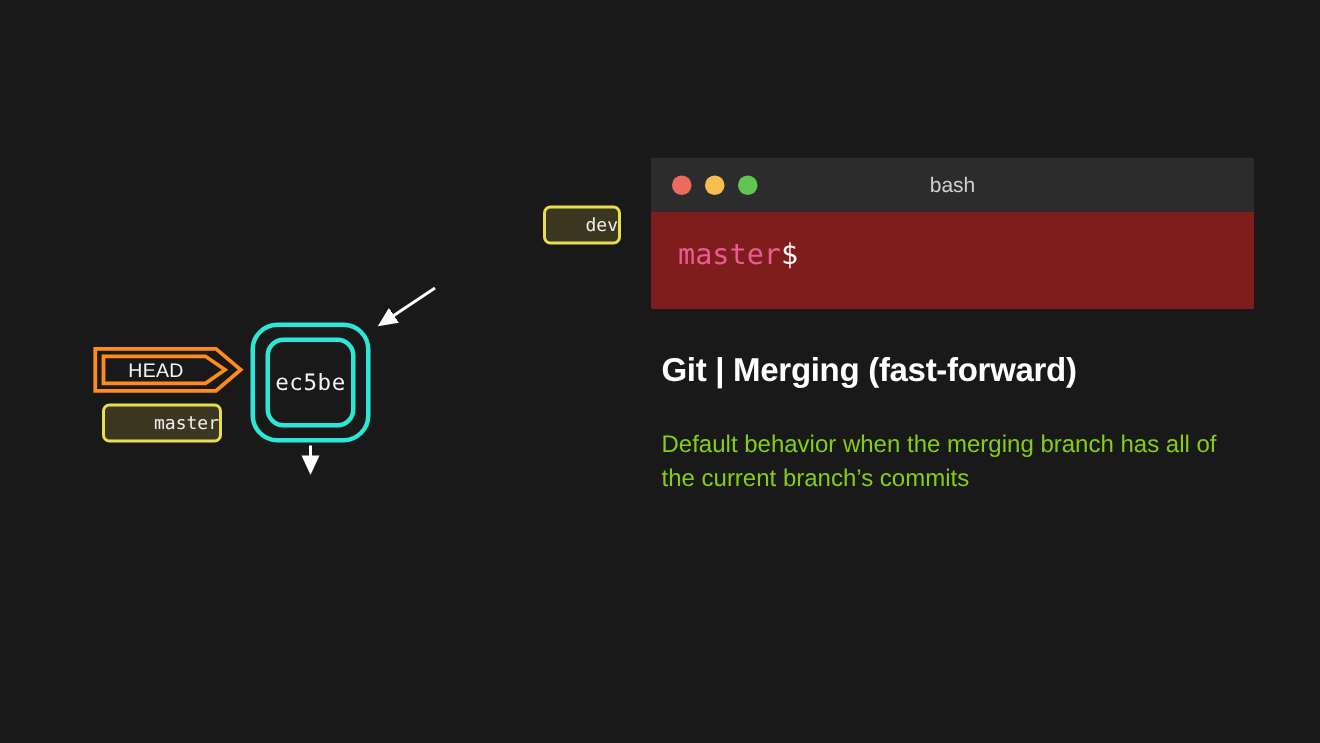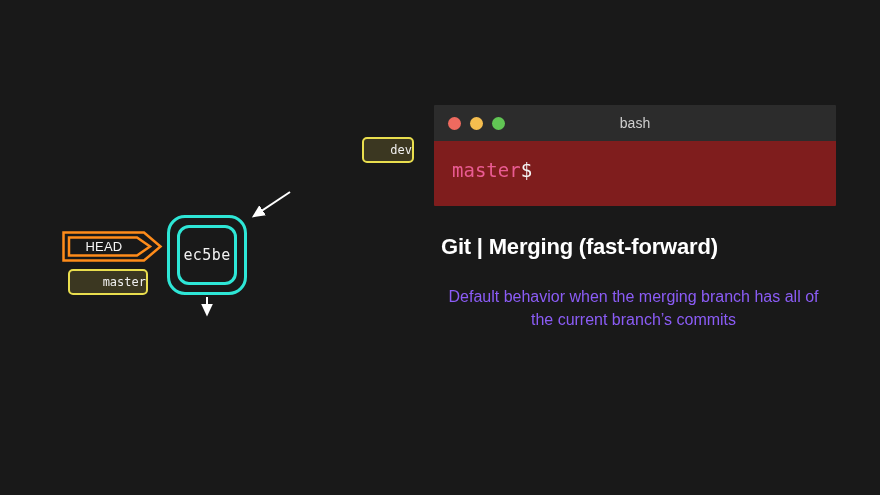--- a/index.html
+++ b/index.html
@@ -163,25 +163,24 @@
   }
   #copy .heading {
     font-size: 22px;
     font-weight: bold;
     color: #FFFFFF;
     letter-spacing: -0.2px;
     margin: 0 0 25px 0;
   }
   #copy .para {
     font-size: 16px;
-    color: #8b5cf6;
+    color: #84cc16;
     line-height: 23px;
     margin: 0 0 22px 0;
     max-width: 385px;
-    text-align: center;
   }
   #copy .para:last-child { margin-bottom: 0; }
 </style>
 </head>
 <body>
 
 <div id="stage">
 
   <div id="graph">
 

